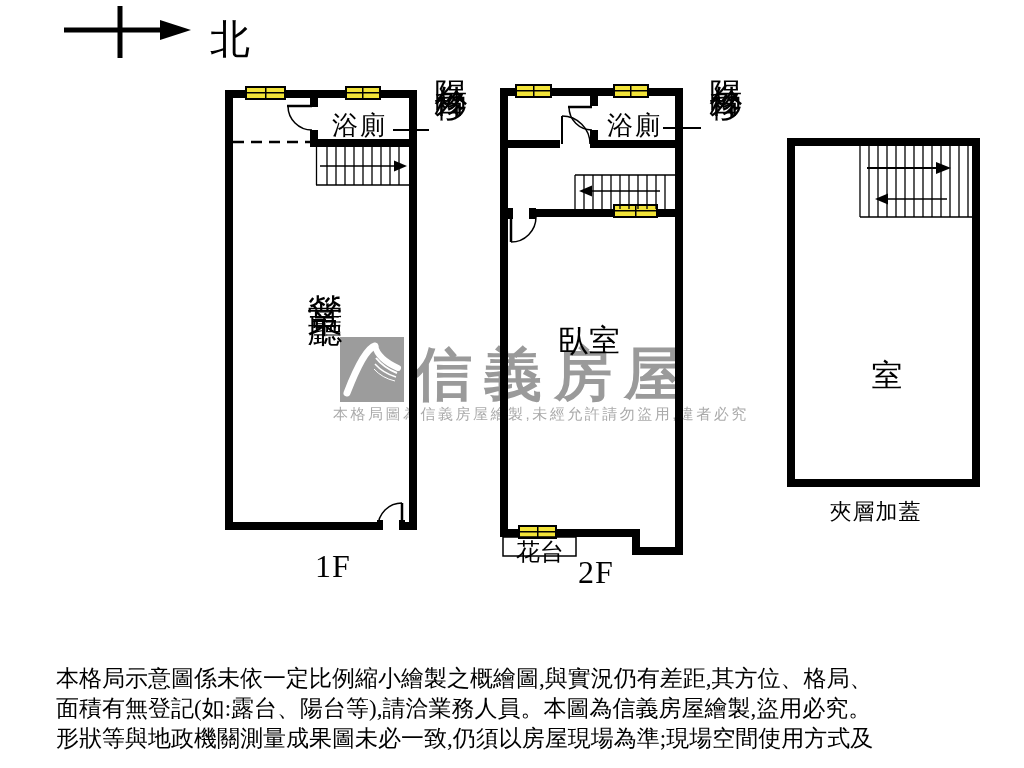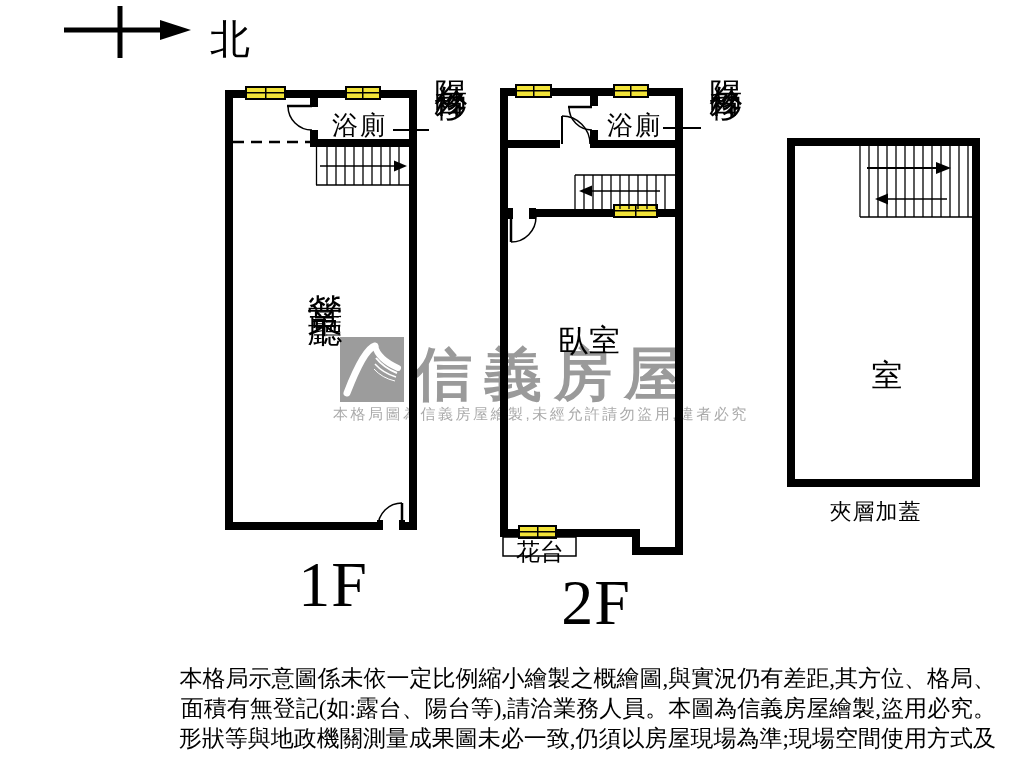--- a/index.html
+++ b/index.html
@@ -9,28 +9,28 @@
   .window{position:absolute;z-index:3;border:2px solid #000;box-sizing:border-box;
     background:
       linear-gradient(#000,#000) center/1.5px 100% no-repeat,
       linear-gradient(#000,#000) center/100% 1.5px no-repeat,
       var(--window-fill,#f2e338);}
   .vec{position:absolute;left:0;top:0;z-index:4;pointer-events:none;}
   .vec line,.vec path{stroke:#000;}
   .vec polygon{fill:#000;stroke:none;}
   .label{position:absolute;z-index:5;color:#000;text-align:center;white-space:nowrap;}
   .vtext{writing-mode:vertical-rl;text-orientation:upright;}
-  .floorlab{font-size:64px;letter-spacing:1px;}
+  .floorlab{font-size:32px;letter-spacing:1px;}
   .wm{position:absolute;z-index:1;}
   .wm-logo{width:64px;height:65px;background:var(--wm-gray,#9c9c9c);}
   .wm-brand{font-family:Liberation Sans, sans-serif;font-weight:bold;
             font-size:58px;letter-spacing:12px;color:var(--wm-text,#9a9a9a);white-space:nowrap;}
   .wm-notice{font-family:"Liberation Sans","DejaVu Sans",sans-serif;font-size:15px;
              letter-spacing:2.5px;color:#aaaaaa;white-space:nowrap;}
-  .disclaimer{position:absolute;left:56px;top:664px;width:940px;z-index:5;color:#000;text-align:right;}
+  .disclaimer{position:absolute;left:56px;top:664px;width:940px;z-index:5;color:#000;}
   .disclaimer p{margin:0;font-size:23px;line-height:30px;}
 </style>
 </head>
 <body>
 
 <div class="canvas">
 
   <div class="wm wm-logo" style="left:340px;top:337px;">
     <svg width="64" height="65" viewBox="0 0 64 65">
       <path d="M 7 56 Q 24 12 35 9" stroke="#fff" stroke-width="7" fill="none" stroke-linecap="round"></path>
@@ -180,21 +180,21 @@
 
   <div class="label" style="left:328px;top:108px;width:64px;font-size:26px;letter-spacing:2px;">浴廁</div>
   <div class="label vtext" style="left:300px;top:266px;font-size:35px;letter-spacing:8px;">營業廳</div>
   <div class="label vtext" style="left:428px;top:54px;font-size:33px;letter-spacing:3px;">陽台外移</div>
   <div class="label floorlab" style="left:293px;top:548px;width:80px;">1F</div>
 
   <div class="label" style="left:603px;top:108px;width:64px;font-size:26px;letter-spacing:2px;">浴廁</div>
   <div class="label" style="left:554px;top:320px;width:70px;font-size:31px;">臥室</div>
   <div class="label" style="left:512px;top:536px;width:56px;font-size:24px;">花台</div>
   <div class="label vtext" style="left:703px;top:54px;font-size:33px;letter-spacing:3px;">陽台外移</div>
-  <div class="label floorlab" style="left:556px;top:566px;width:80px;">2F</div>
+  <div class="label floorlab" style="left:556px;top:554px;width:80px;">2F</div>
 
   <div class="label" style="left:870px;top:355px;width:34px;font-size:31px;">室</div>
   <div class="label" style="left:808px;top:497px;width:135px;font-size:22px;letter-spacing:1px;">夾層加蓋</div>
 
   <div class="disclaimer">
     <p>本格局示意圖係未依一定比例縮小繪製之概繪圖,與實況仍有差距,其方位、格局、</p>
     <p>面積有無登記(如:露台、陽台等),請洽業務人員。本圖為信義房屋繪製,盜用必究。</p>
     <p>形狀等與地政機關測量成果圖未必一致,仍須以房屋現場為準;現場空間使用方式及</p>
   </div>
 

